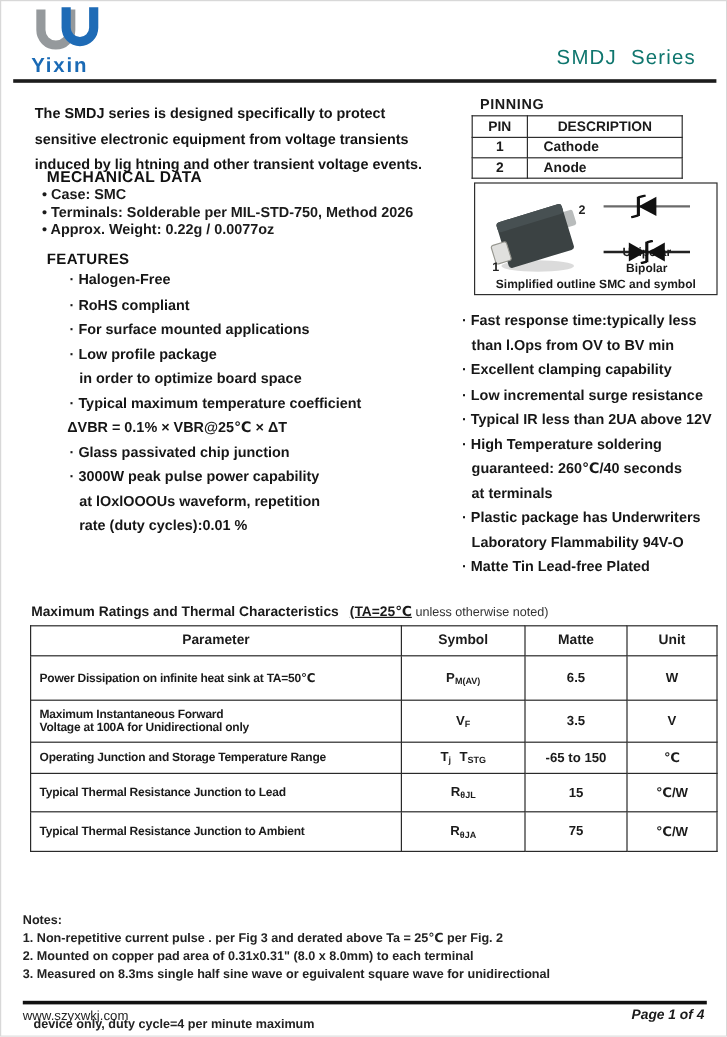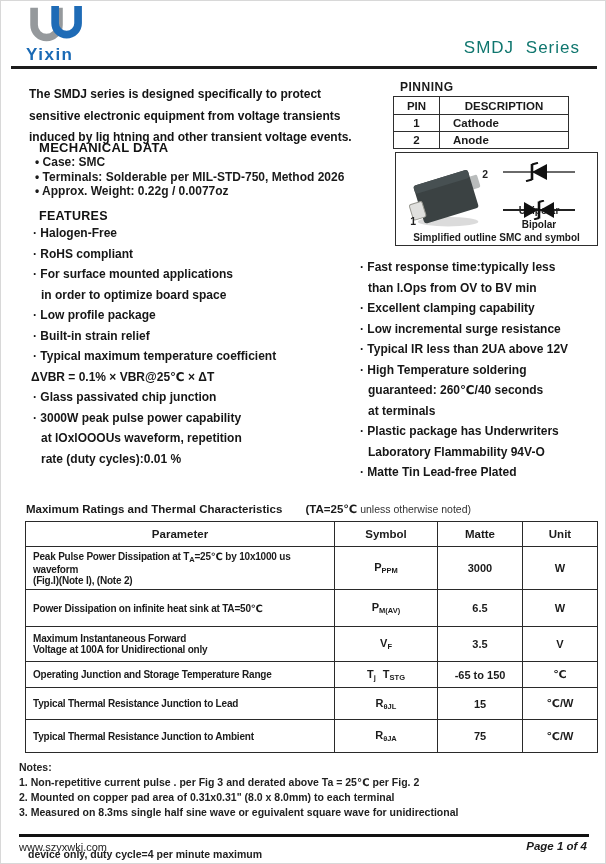--- a/index.html
+++ b/index.html
@@ -17,21 +17,21 @@
   .doc-title{right:25px;top:37px;font-size:17px;color:#0f766e;letter-spacing:1px;word-spacing:6px;}
   .header-rule{left:10px;top:65px;width:586px;height:2.5px;background:#1c1c1c;}
 
   
   .intro{left:28px;top:83px;font-size:12px;font-weight:600;line-height:21.5px;color:#141414;}
   .mech{left:30px;top:139px;width:350px;}
   .sec-heading{font-size:13px;font-weight:bold;color:#111;padding-left:8px;letter-spacing:.3px;}
   .mech .item{font-size:12px;font-weight:600;line-height:14.5px;padding-left:4px;}
   .features-left{left:30px;top:208px;}
   .features-left .sec-heading{font-size:12.5px;}
-  .fline{font-size:12px;font-weight:600;line-height:20.5px;color:#161616;padding-left:2px;}
+  .fline{font-size:12px;font-weight:600;line-height:20.5px;color:#161616;padding-left:2px;margin-left:25px;}
   .features-left .fline:first-of-type{margin-top:4px;}
   .cont{padding-left:10px;}
   .flush{padding-left:0;}
 
   
   .pinning-heading{left:399px;top:79px;font-size:12px;font-weight:bold;letter-spacing:.5px;}
   .pinning-table{left:392px;top:95px;border-collapse:collapse;table-layout:fixed;width:176px;}
   .pinning-table td{border:1.2px solid #2e2e2e;font-size:11.5px;font-weight:600;height:16px;padding:0;}
   .pinning-table .hdr{font-weight:bold;text-align:center;height:17px;}
   .pin-col{width:45px;text-align:center;}
@@ -103,23 +103,22 @@
     <div class="item nw">• Case: SMC</div>
     <div class="item nw">• Terminals: Solderable per MIL-STD-750, Method 2026</div>
     <div class="item nw">• Approx. Weight: 0.22g / 0.0077oz</div>
   </div>
 
   <div class="abs features-left">
     <div class="sec-heading">FEATURES</div>
     <div class="fline nw">· Halogen-Free</div>
     <div class="fline nw">· RoHS compliant</div>
     <div class="fline nw">· For surface mounted applications</div>
+    <div class="fline nw">· Low profile package</div>
     <div class="fline nw cont">in order to optimize board space</div>
-    <div class="fline nw">· Low profile package</div>
-    <div class="fline nw">· Built-in strain relief</div>
     <div class="fline nw">· Typical maximum temperature coefficient</div>
     <div class="fline nw flush">ΔVBR = 0.1% × VBR@25℃ × ΔT</div>
     <div class="fline nw">· Glass passivated chip junction</div>
     <div class="fline nw">· 3000W peak pulse power capability</div>
     <div class="fline nw cont">at lOxlOOOUs waveform, repetition</div>
     <div class="fline nw cont">rate (duty cycles):0.01 %</div>
   </div>
 
   <div class="abs pinning-heading nw">PINNING</div>
   <table class="abs pinning-table">
@@ -180,39 +179,30 @@
     <div class="fline nw">· High Temperature soldering</div>
     <div class="fline nw cont">guaranteed: 260℃/40 seconds</div>
     <div class="fline nw cont">at terminals</div>
     <div class="fline nw">· Plastic package has Underwriters</div>
     <div class="fline nw cont">Laboratory Flammability 94V-O</div>
     <div class="fline nw">· Matte Tin Lead-free Plated</div>
   </div>
 
   <div class="abs ratings-title nw">
     <span class="rt-b">Maximum Ratings and Thermal Characteristics</span>
-    <span class="rt-b" style="margin-left:20px;">(TA=25℃</span><span class="rt-n"> unless otherwise noted)</span>
+    <span class="rt-b" style="margin-left:6px;text-decoration:underline;">(TA=25℃</span><span class="rt-n"> unless otherwise noted)</span>
   </div>
 
   <table class="abs main-table">
     <tbody>
         <tr class="hrow">
       <td class="c-param">Parameter</td>
       <td class="c-sym">Symbol</td>
       <td class="c-val">Matte</td>
       <td class="c-unit">Unit</td>
-    </tr>
-    <tr class="r1">
-      <td class="pcell">
-        <div><span>Peak Pulse Power Dissipation at T</span><sub>A</sub><span>=25℃ by 10x1000 us waveform</span></div>
-        <div>(Fig.I)(Note I), (Note 2)</div>
-      </td>
-      <td class="ccell"><span>P</span><sub>PPM</sub></td>
-      <td class="ccell">3000</td>
-      <td class="ccell">W</td>
     </tr>
     <tr class="r2">
       <td class="pcell">Power Dissipation on infinite heat sink at TA=50℃</td>
       <td class="ccell"><span>P</span><sub>M(AV)</sub></td>
       <td class="ccell">6.5</td>
       <td class="ccell">W</td>
     </tr>
     <tr class="r4">
       <td class="pcell">
         <div>Maximum Instantaneous Forward</div>

